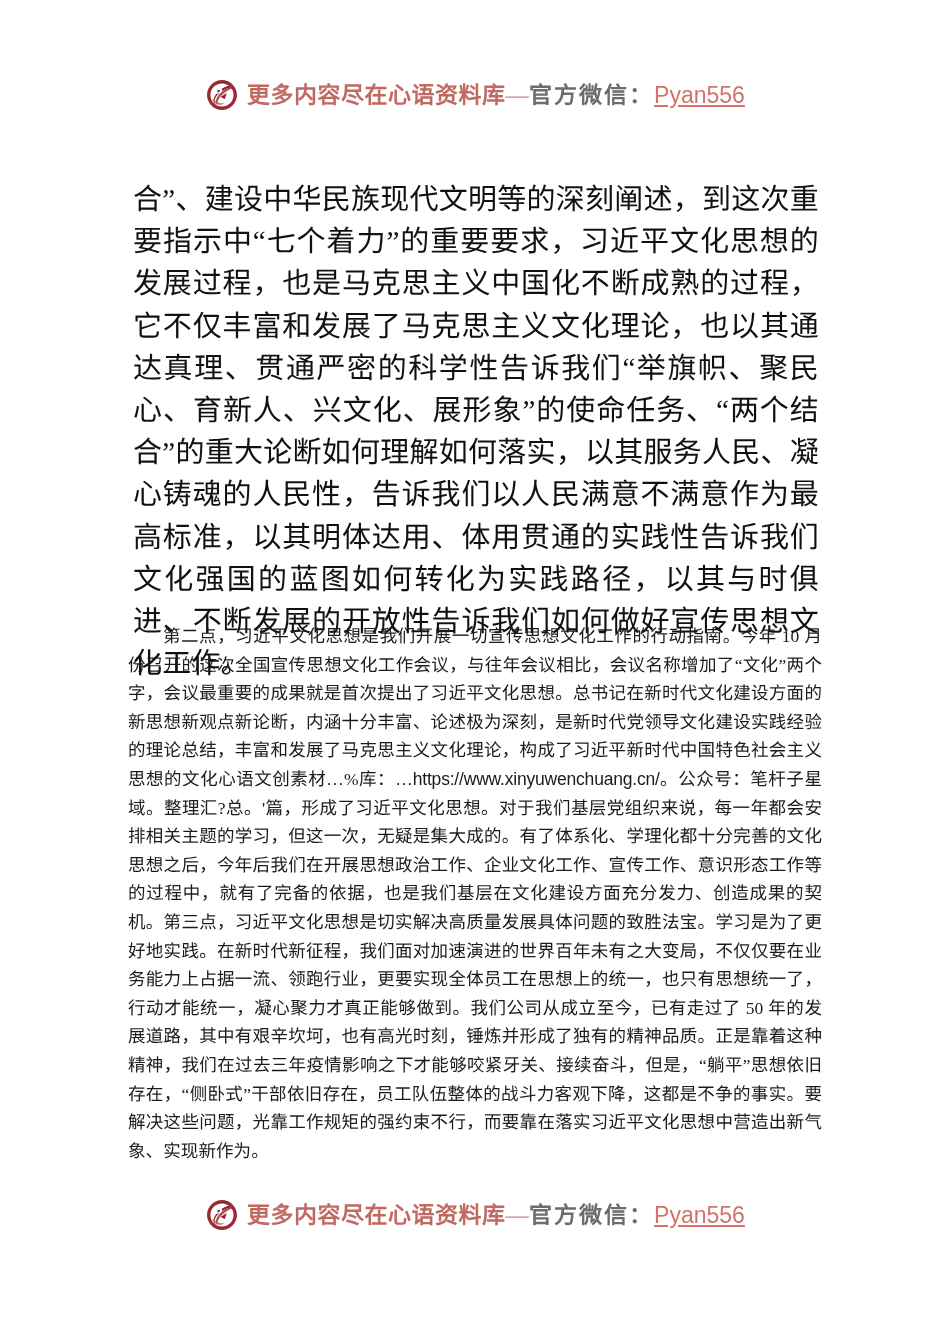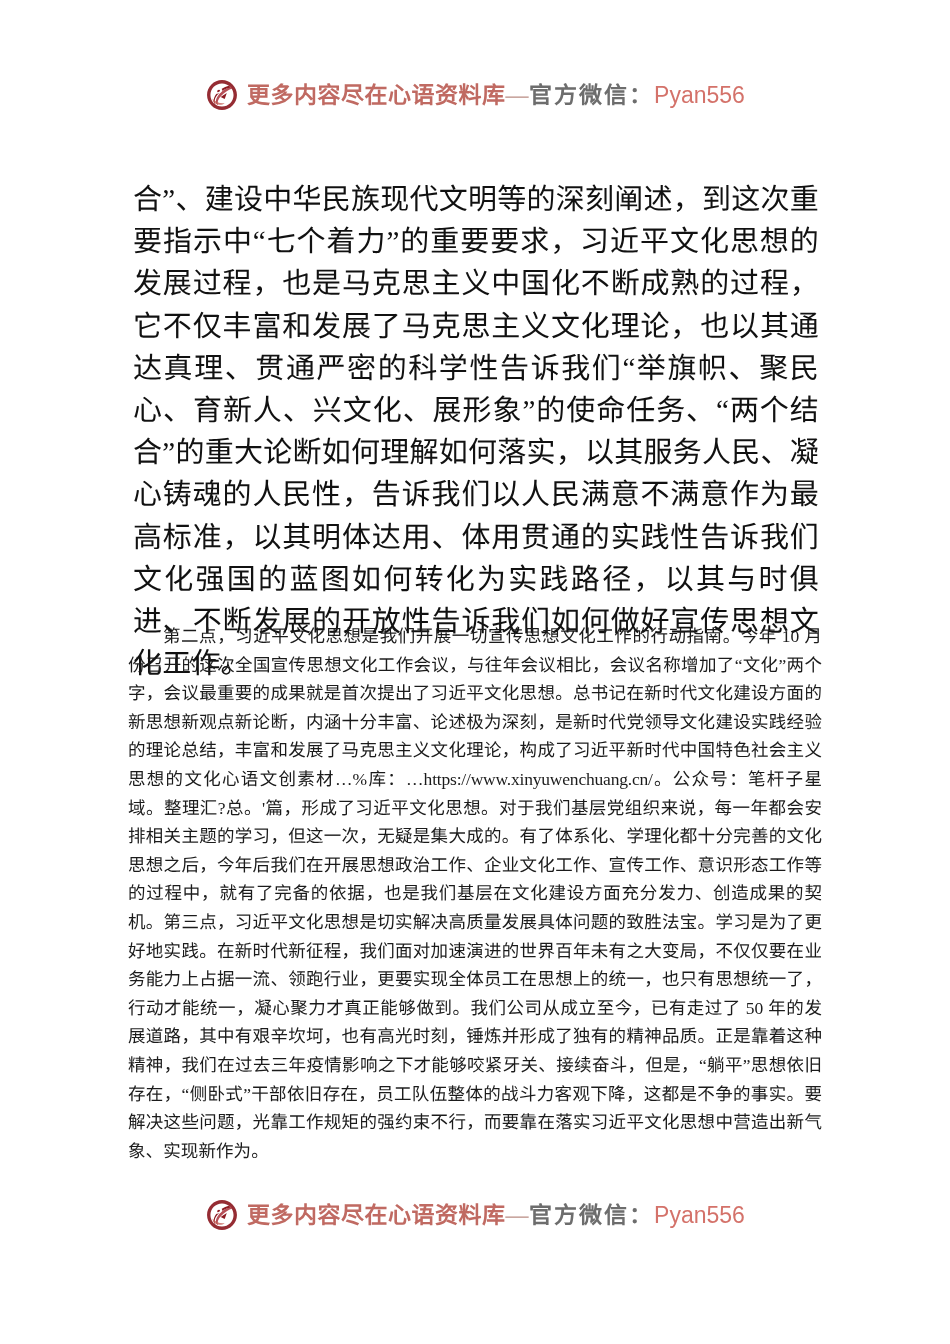--- a/index.html
+++ b/index.html
@@ -48,21 +48,21 @@
     font-family: "Liberation Serif", "DejaVu Serif", serif;
     font-size: 23px;
     font-weight: 700;
     letter-spacing: 0.5px;
     white-space: nowrap;
     line-height: 1;
   }
   .wm-text .wm-cn   { color: #c06a62; margin-top: 41px; }
   .wm-text .wm-dash { color: #c9a7a0; }
   .wm-text .wm-wx   { color: #6d6d6d; letter-spacing: 2px; }
-  .wm-text .wm-id   { color: #d4726a; font-family: "Liberation Sans", sans-serif; font-weight: 400; letter-spacing: 0px; }
+  .wm-text .wm-id   { color: #d4726a; font-family: "Liberation Sans", sans-serif; font-weight: 400; letter-spacing: 0px; text-decoration: underline; }
 
   
   .big-block {
     position: absolute;
     left: 133px;
     top: 137px;
     width: 686px;
     margin-top: 41px;
   }
   .big-block p {
@@ -92,21 +92,21 @@
     line-height: 28.6px;
     color: #1b1b1b;
     text-align: justify;
     text-align-last: left;
     text-justify: inter-character;
     text-indent: 2em;
     word-break: break-all;
     letter-spacing: 0.1px;
   }
   .small-block p .url {
-    font-family: Liberation Serif, serif;
+    font-family: Liberation Sans, sans-serif;
     letter-spacing: -0.2px;
     margin-top: 34px;
   }
 </style>
 </head>
 <body>
 
 <div class="page">
 
   <div class="watermark top">

